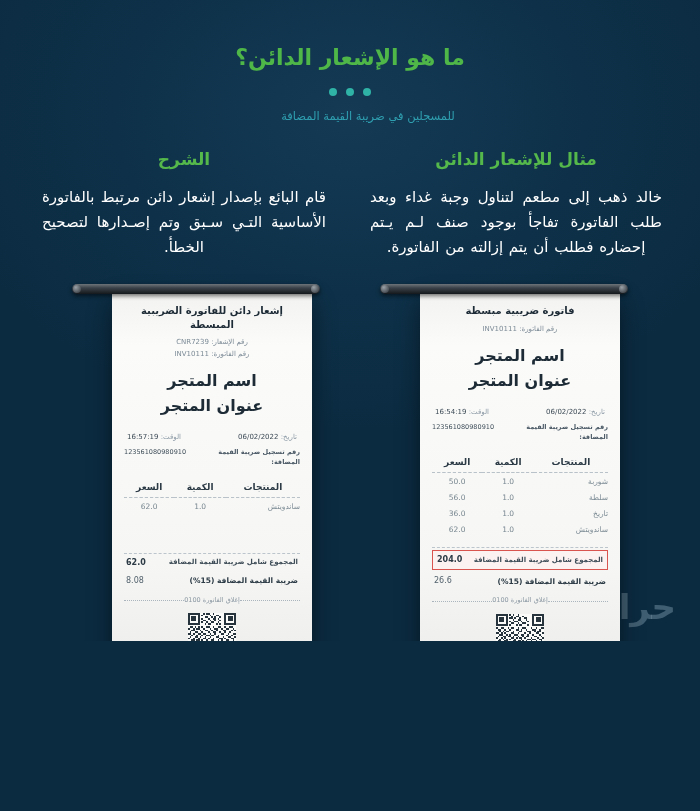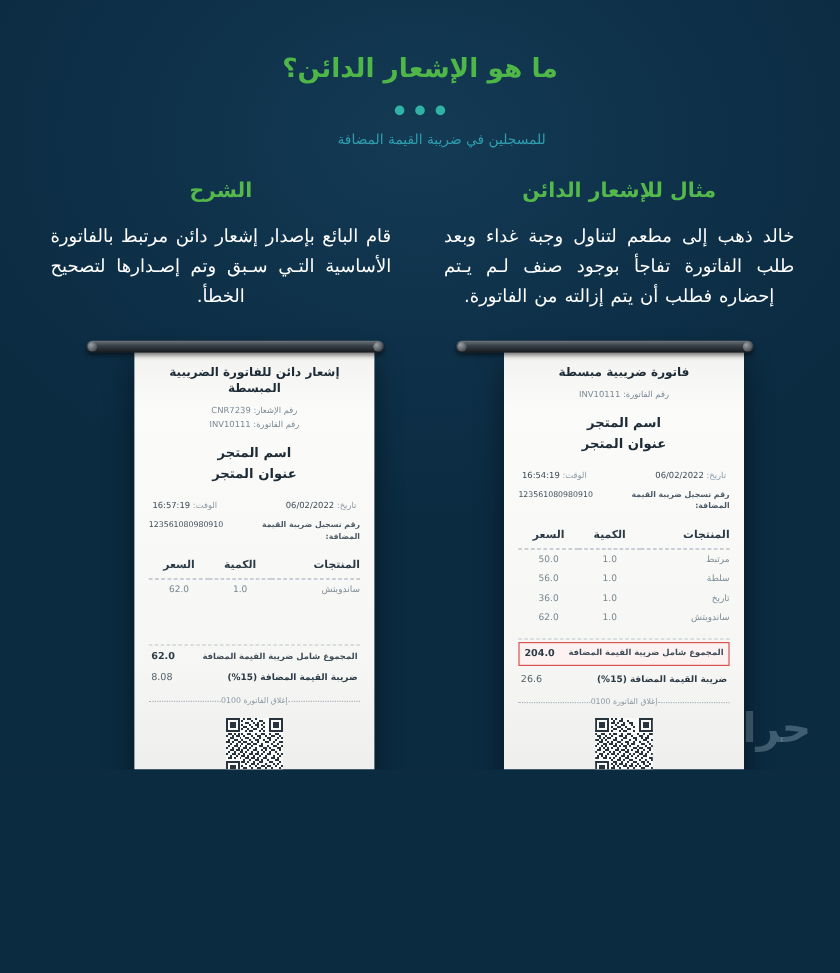--- a/index.html
+++ b/index.html
@@ -210,21 +210,21 @@
 
   .r-meta {
     text-align: center;
     font-size: 7px;
     color: #7b8a95;
     line-height: 1.65;
   }
 
   .r-store {
     text-align: center;
-    font-size: 11px;
+    font-size: 16px;
     font-weight: bold;
     color: #1d2b36;
     margin-top: 9px;
     line-height: 1.55;
   }
 
   .r-datetime {
     display: flex;
     justify-content: space-between;
     font-size: 7px;
@@ -253,21 +253,21 @@
     font-size: 8px;
   }
   table.items th {
     font-size: 9px;
     font-weight: bold;
     color: #2b3a45;
     padding-bottom: 3px;
     border-bottom: 1px dashed #b9c2c9;
     text-align: center;
   }
-  table.items th.name { text-align: right; }
+  table.items th.name { text-align: center; }
   table.items td {
     color: #77868f;
     padding: 2.5px 0;
     text-align: center;
     font-size: 7.5px;
   }
   table.items td.name {
     text-align: right;
     color: #7d8c95;
   }
@@ -418,21 +418,21 @@
         <table class="items">
           <thead>
             <tr>
               <th class="name">المنتجات</th>
               <th>الكمية</th>
               <th>السعر</th>
             </tr>
           </thead>
           <tbody>
               <tr>
-                <td class="name">مرتبط</td>
+                <td class="name">شوربة</td>
                 <td>1.0</td>
                 <td>50.0</td>
               </tr>
               <tr>
                 <td class="name">سلطة</td>
                 <td>1.0</td>
                 <td>56.0</td>
               </tr>
               <tr>
                 <td class="name">تاريخ</td>

